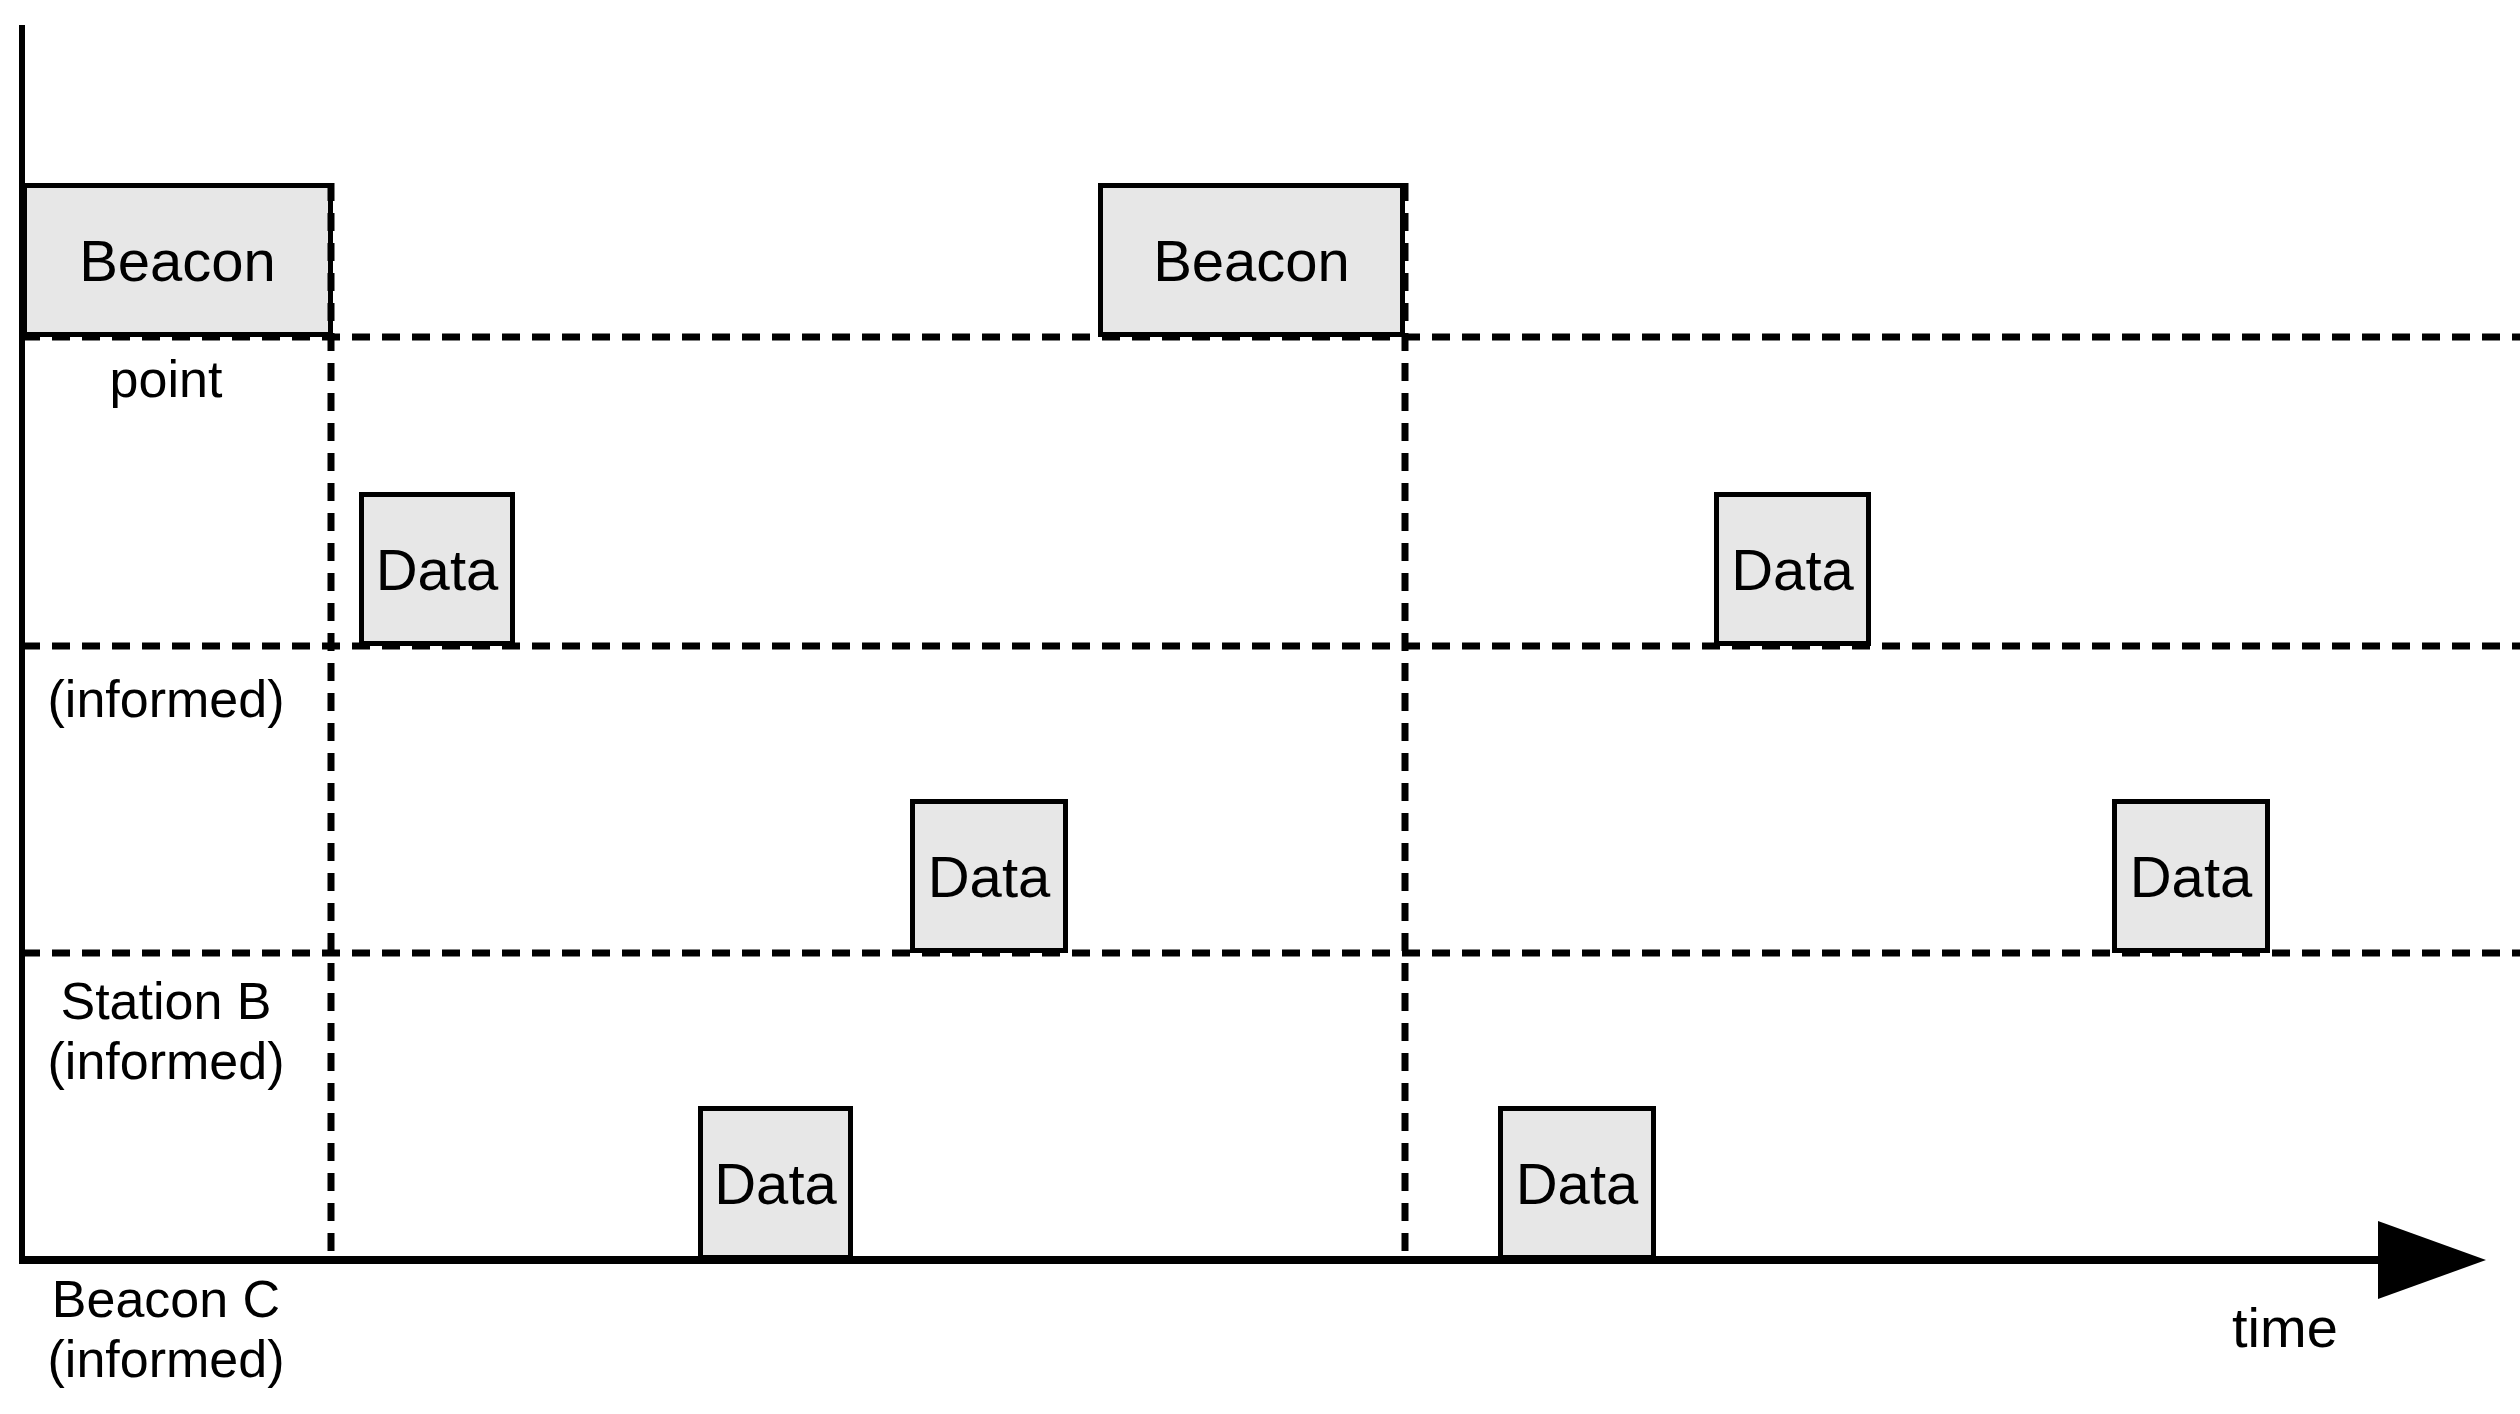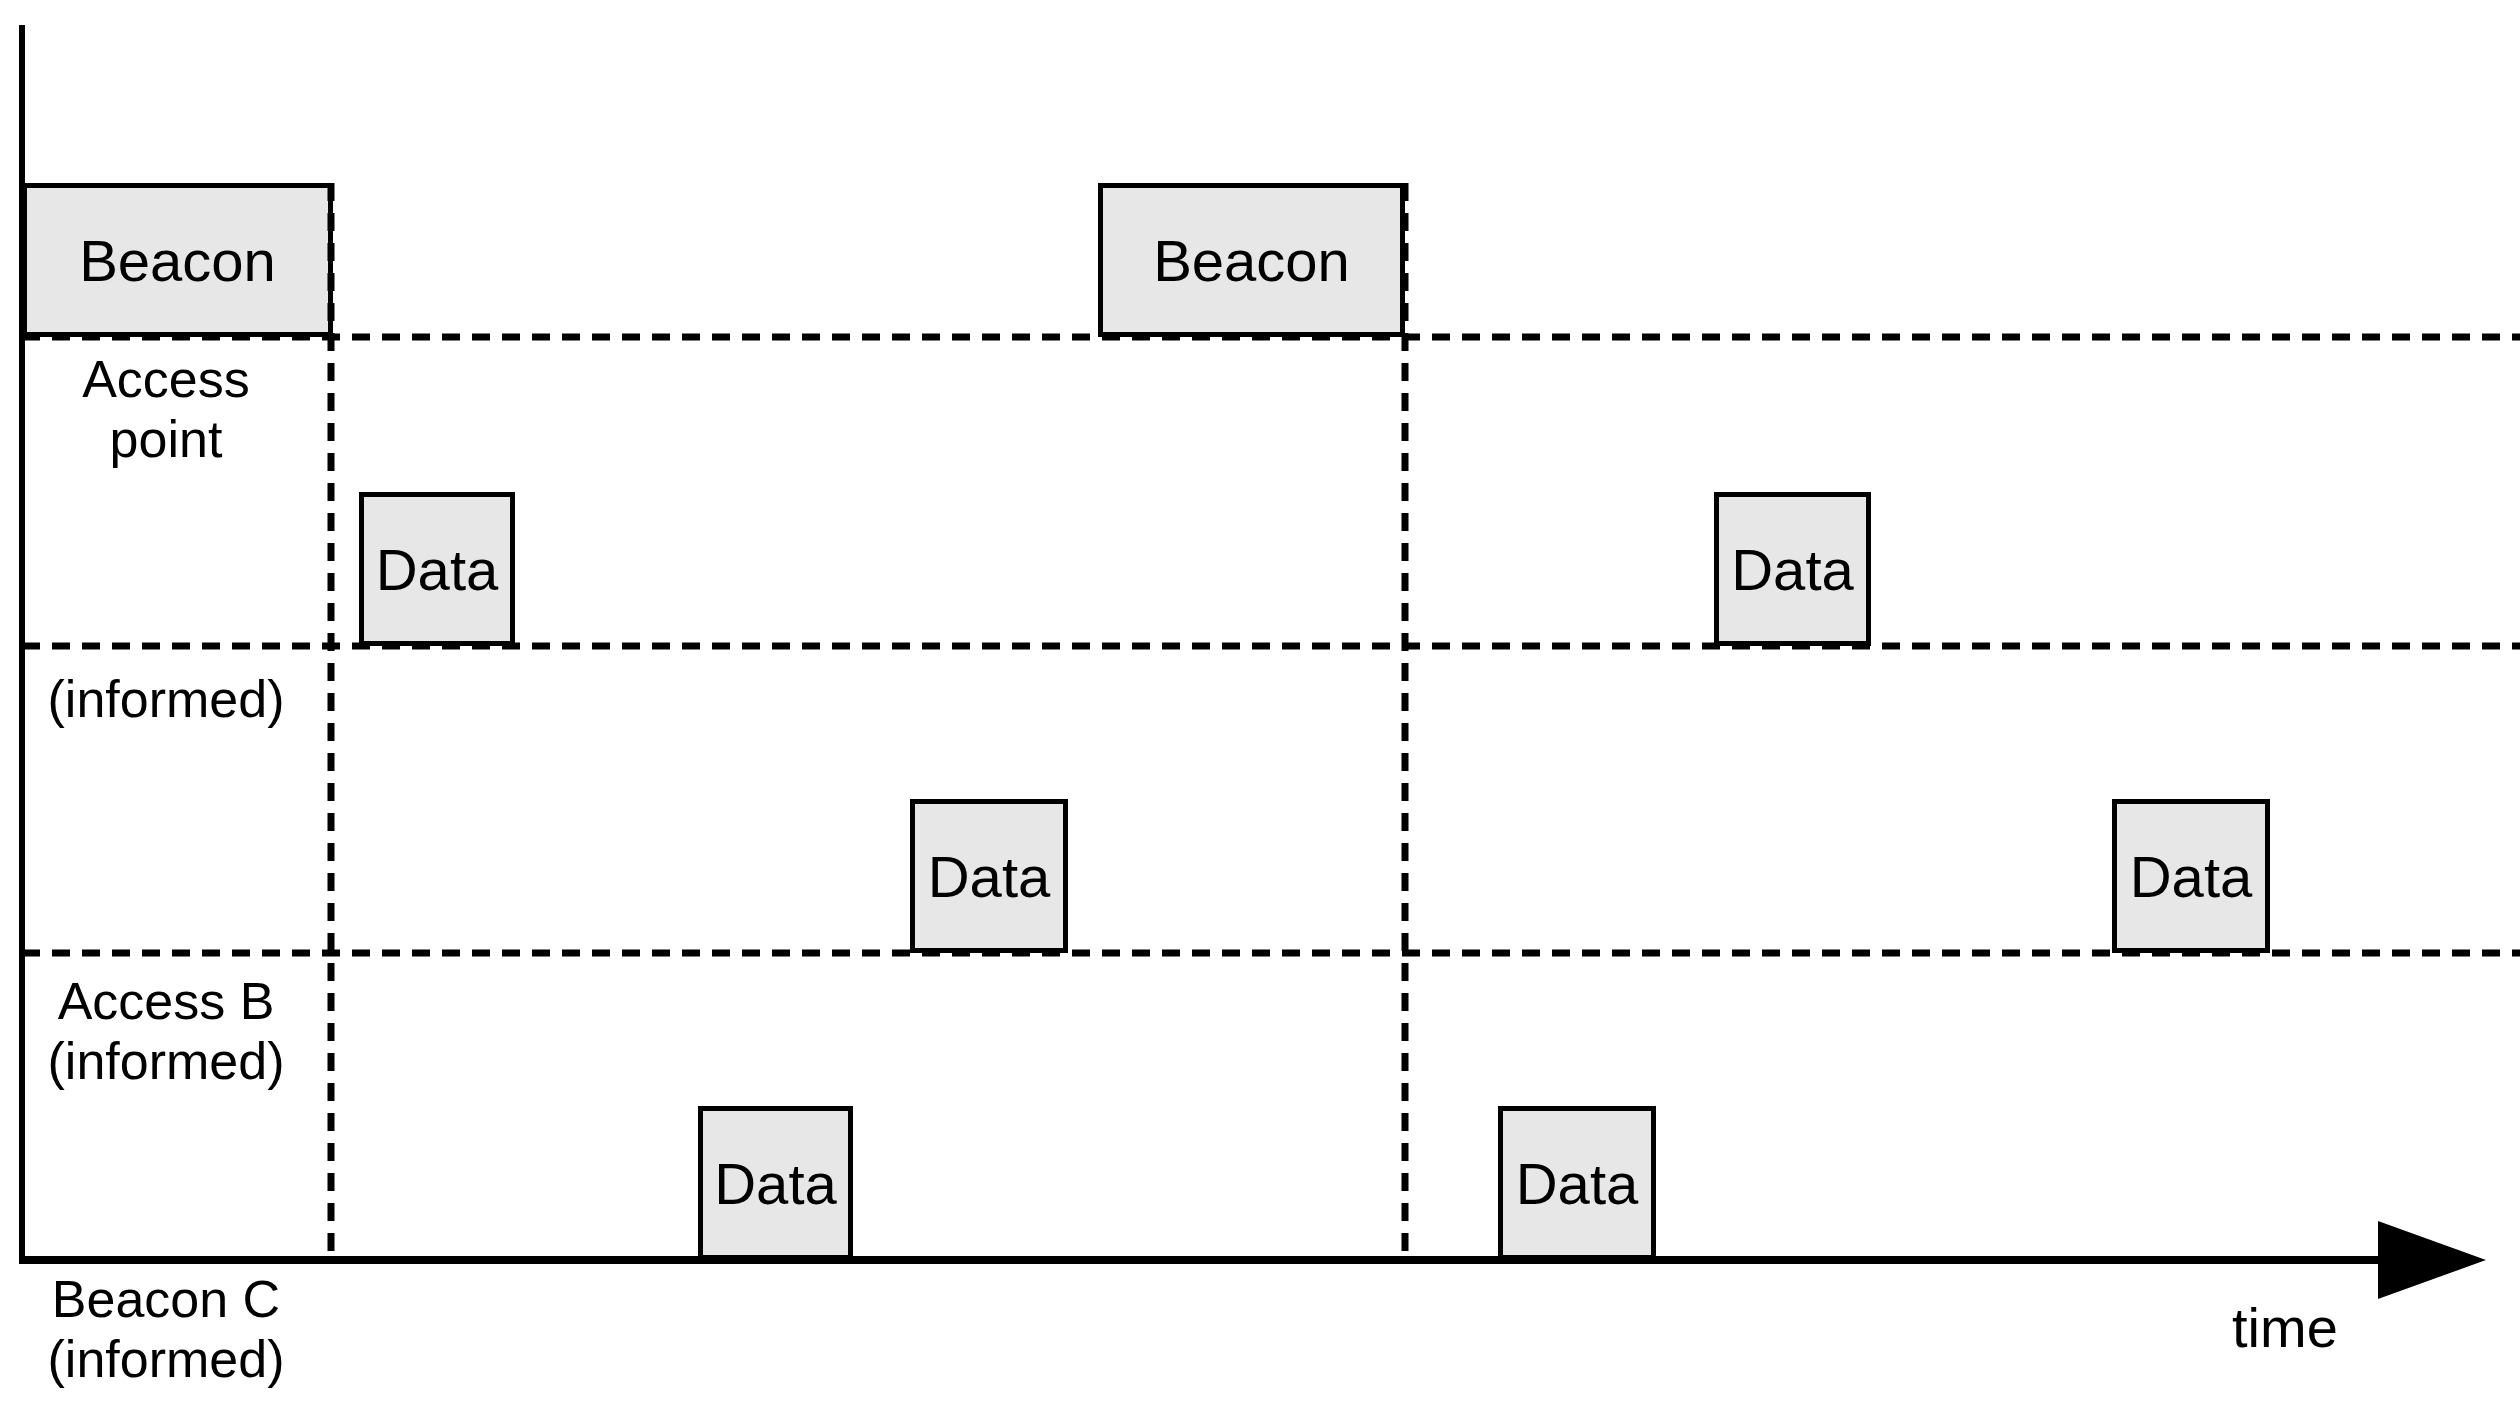--- a/index.html
+++ b/index.html
@@ -72,28 +72,27 @@
       <div class="frame" style="left: 1498px; top: 1106px; width: 158px; height: 154px; background: rgb(231, 231, 231);">Data</div>
     </div>
 
   <svg id="lines-over" viewBox="0 0 2520 1414" xmlns="http://www.w3.org/2000/svg">
     <line x1="331" y1="183" x2="331" y2="1260" stroke="#000000" stroke-width="7" stroke-dasharray="18 12"></line>
     <line x1="1405" y1="183" x2="1405" y2="1260" stroke="#000000" stroke-width="7" stroke-dasharray="18 12"></line>
   </svg>
 
   <div class="labels-layer">
     <div class="rowlabel" style="top:350px">
-      <span>Access</span>
       <span>point</span>
     </div>
     <div class="rowlabel" style="top:670px">
       <span>(informed)</span>
     </div>
     <div class="rowlabel" style="top:972px">
-      <span>Access B</span>
+      <span>Station B</span>
       <span>(informed)</span>
     </div>
     <div class="rowlabel" style="top:1270px">
       <span>Beacon C</span>
       <span>(informed)</span>
     </div>
     <div class="timelabel" style="left:2232px; top:1300px">time</div>
   </div>
 
 </div>

